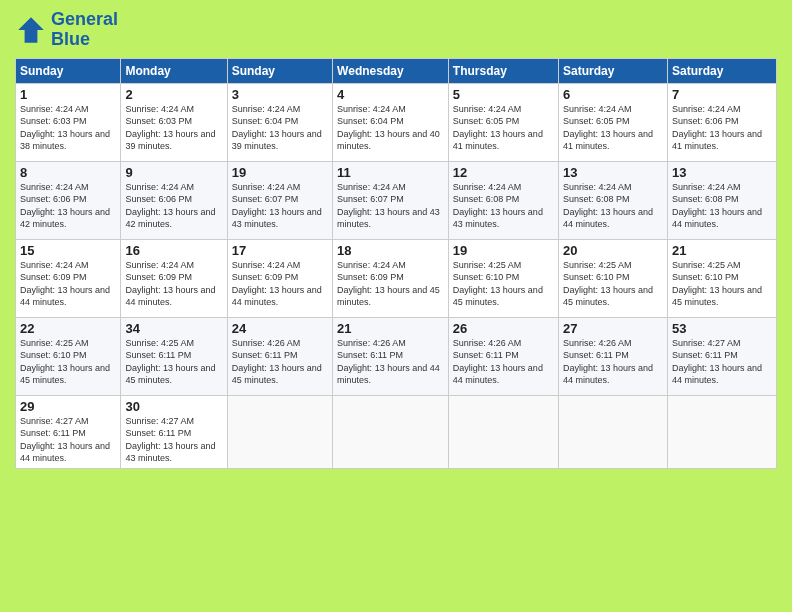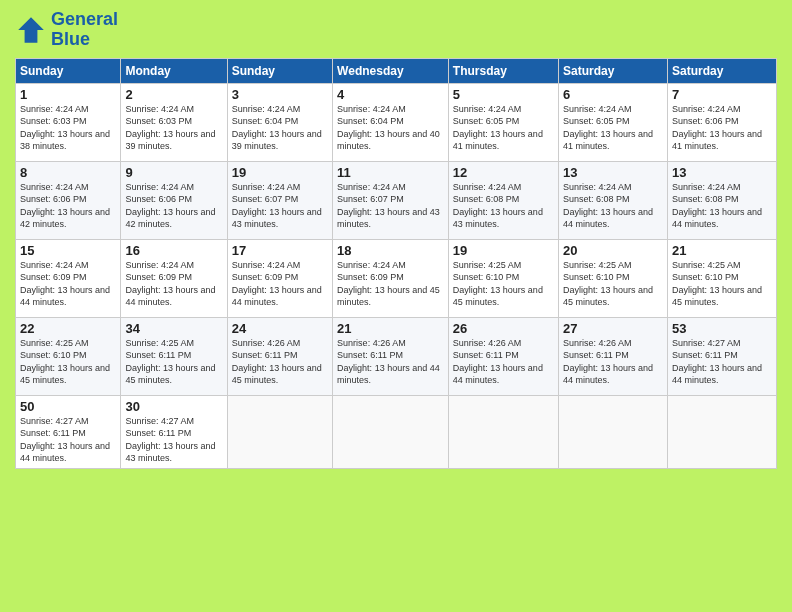--- a/index.html
+++ b/index.html
@@ -239,21 +239,21 @@
         <span class="cell-day">27</span>
         <span class="cell-info">Sunrise: 4:26 AM<br>Sunset: 6:11 PM<br>Daylight: 13 hours and 44 minutes.</span>
       </td>
           <td>
         <span class="cell-day">53</span>
         <span class="cell-info">Sunrise: 4:27 AM<br>Sunset: 6:11 PM<br>Daylight: 13 hours and 44 minutes.</span>
       </td>
         </tr>
         <tr class="last-row">
           <td>
-        <span class="cell-day">50</span>
+        <span class="cell-day">29</span>
         <span class="cell-info">Sunrise: 4:27 AM<br>Sunset: 6:11 PM<br>Daylight: 13 hours and 44 minutes.</span>
       </td>
           <td>
         <span class="cell-day">30</span>
         <span class="cell-info">Sunrise: 4:27 AM<br>Sunset: 6:11 PM<br>Daylight: 13 hours and 43 minutes.</span>
       </td>
           <td class="empty-cell"></td>
           <td class="empty-cell"></td>
           <td class="empty-cell"></td>
           <td class="empty-cell"></td>

